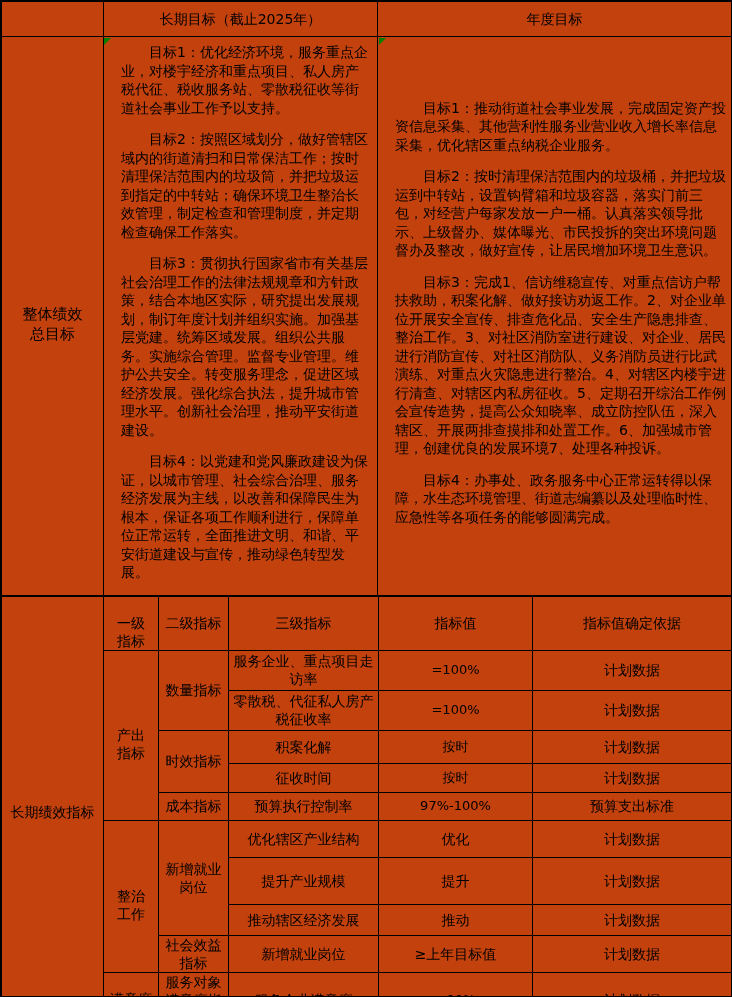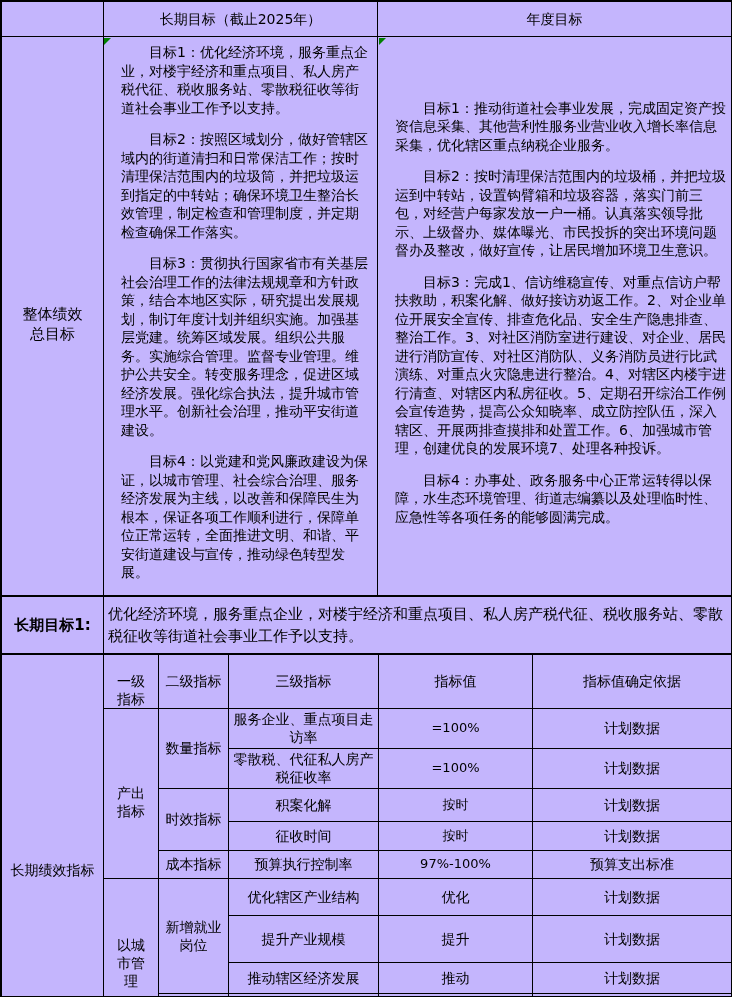--- a/index.html
+++ b/index.html
@@ -1,18 +1,18 @@
 <!DOCTYPE html>
 <html><head>
 <meta charset="utf-8">
 <style>
   html,body{margin:0;padding:0;background:#fff;}
   .page{
     width:732px;height:997px;box-sizing:border-box;
-    border:1px solid #000;background:#c4b5fd;position:relative;overflow:hidden;
+    border:1px solid #000;background:#c2410c;position:relative;overflow:hidden;
     font-family:"DejaVu Sans","Liberation Sans",sans-serif;color:#000;
   }
   table{border-collapse:collapse;table-layout:fixed;width:730px;}
   td{border:1px solid #000;box-sizing:border-box;padding:0;vertical-align:middle;
      font-size:14px;line-height:18px;text-align:center;overflow:hidden;}
   
   .t1-c1{width:102px;} .t1-c2{width:274px;} .t1-c3{width:354px;}
   .hdr{height:35px;font-size:14px;}
   .goals-body{height:492px;vertical-align:top;text-align:left;}
   .goals{padding:6px 5px 0 5px;}
@@ -69,28 +69,20 @@
           <p>目标1：推动街道社会事业发展，完成固定资产投资信息采集、其他营利性服务业营业收入增长率信息采集，优化辖区重点纳税企业服务。</p>
           <p>目标2：按时清理保洁范围内的垃圾桶，并把垃圾运到中转站，设置钩臂箱和垃圾容器，落实门前三包，对经营户每家发放一户一桶。认真落实领导批示、上级督办、媒体曝光、市民投拆的突出环境问题督办及整改，做好宣传，让居民增加环境卫生意识。</p>
           <p>目标3：完成1、信访维稳宣传、对重点信访户帮扶救助，积案化解、做好接访劝返工作。2、对企业单位开展安全宣传、排查危化品、安全生产隐患排查、整治工作。3、对社区消防室进行建设、对企业、居民进行消防宣传、对社区消防队、义务消防员进行比武演练、对重点火灾隐患进行整治。4、对辖区内楼宇进行清查、对辖区内私房征收。5、定期召开综治工作例会宣传造势，提高公众知晓率、成立防控队伍，深入辖区、开展两排查摸排和处置工作。6、加强城市管理，创建优良的发展环境7、处理各种投诉。</p>
           <p>目标4：办事处、政务服务中心正常运转得以保障，水生态环境管理、街道志编纂以及处理临时性、应急性等各项任务的能够圆满完成。</p>
         </div>
       </td>
     </tr>
   </tbody>
     </table>
 
-  <table>
-    <tbody>
-        <tr class="midrow">
-      <td class="t2-c1 mid-label">长期目标1:</td>
-      <td class="t2-c2 mid-text">优化经济环境，服务重点企业，对楼宇经济和重点项目、私人房产税代征、税收服务站、零散税征收等街道社会事业工作予以支持。</td>
-    </tr>
-  </tbody>
-    </table>
 
   <table>
     <tbody>
         <tr class="r-h">
       <td class="t3-cA side-label" rowspan="11">长期绩效指标</td>
       <td class="t3-cB"><span class="wrapbox w2">一级指标</span></td>
       <td class="t3-cC">二级指标</td>
       <td class="t3-cD">三级指标</td>
       <td class="t3-cE">指标值</td>
       <td class="t3-cF">指标值确定依据</td>
@@ -118,21 +110,21 @@
       <td class="val">按时</td>
       <td>计划数据</td>
     </tr>
     <tr class="r28">
       <td>成本指标</td>
       <td>预算执行控制率</td>
       <td class="val">97%-100%</td>
       <td>预算支出标准</td>
     </tr>
     <tr class="r37">
-      <td rowspan="4"><span class="wrapbox w2">以城市管理</span></td>
+      <td rowspan="4"><span class="wrapbox w2">整治工作</span></td>
       <td rowspan="3">新增就业岗位</td>
       <td>优化辖区产业结构</td>
       <td>优化</td>
       <td>计划数据</td>
     </tr>
     <tr class="r47">
       <td>提升产业规模</td>
       <td>提升</td>
       <td>计划数据</td>
     </tr>

